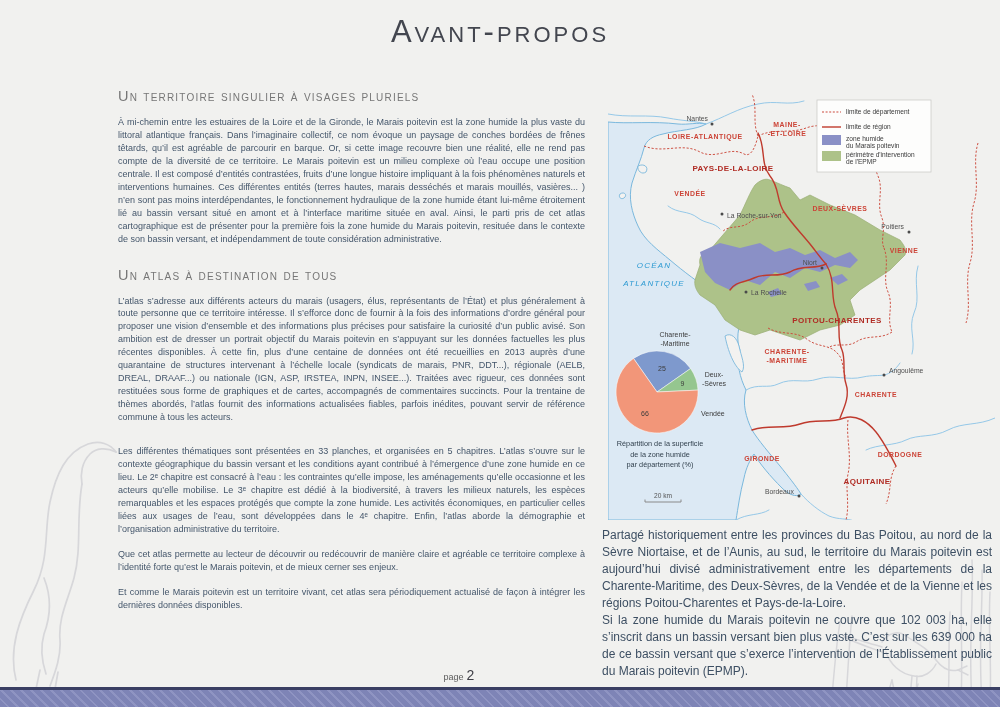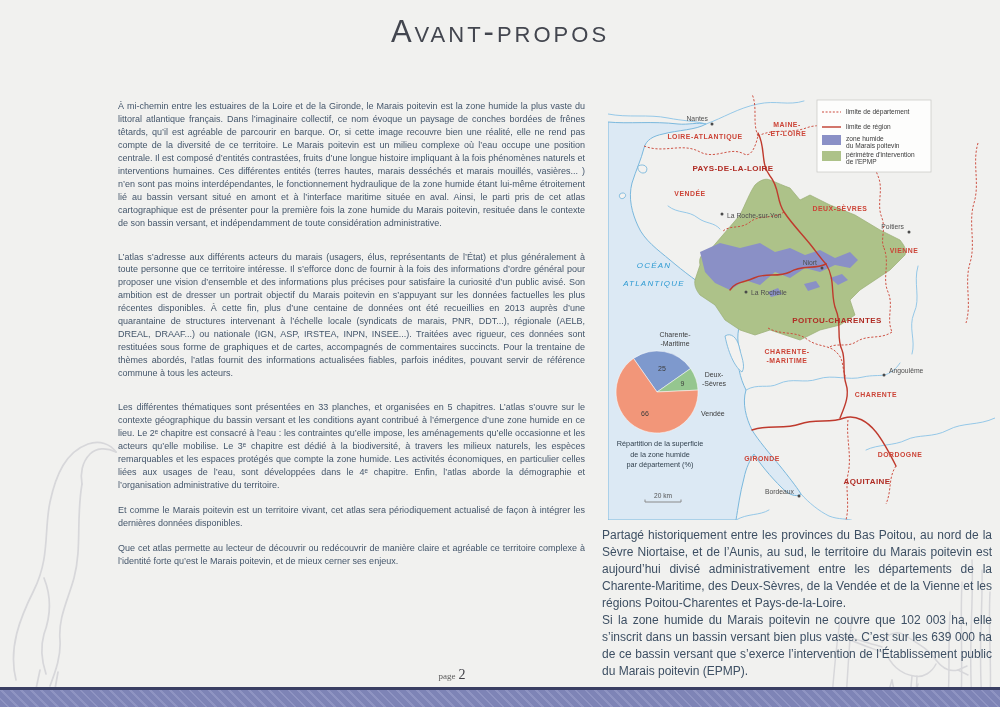--- a/index.html
+++ b/index.html
@@ -26,22 +26,22 @@
     font-size:9px;line-height:1.44;color:#44566b;
     text-align:justify;
   }
   .map-wrap{position:absolute;left:608px;top:88px;width:387px;height:432px;}
   .map-caption{
     position:absolute;left:602px;top:527px;width:390px;
     font-size:12px;line-height:1.42;color:#3d4f63;text-align:justify;
   }
   .map-caption p{margin:0;}
   .footer{
-    position:absolute;left:0;top:667px;width:904px;text-align:center;
-    color:#5c5c5c;font-size:9px;font-family:Liberation Serif, serif;
+    position:absolute;left:7px;top:667px;width:904px;text-align:center;
+    color:#5c5c5c;font-size:9px;
   }
   .footer .num{font-size:14px;color:#3f3f46;margin-left:3px;}
   .band{
     position:absolute;left:0;bottom:0;width:1000px;height:17px;
     background:repeating-linear-gradient(45deg,#7e84b6 0px,#7e84b6 5px,#8f94c2 5px,#8f94c2 7px);
     border-top:3px solid #3a3f63;
   }
   .deco{position:absolute;pointer-events:none;}
   svg text{font-family:"Liberation Sans",sans-serif;}
 </style>
@@ -78,29 +78,31 @@
     <path d="M56,100 C60,112 70,122 84,124 C94,126 102,120 106,112"></path>
     <path d="M82,124 L80,146"></path>
     <path d="M87,124 L86,146"></path>
   </g>
 </svg>
 
 <div class="page-title">Avant-propos</div>
 
 <div class="left-col">
   <div class="sec">
+    <h2 class="sec-heading">Un territoire singulier à visages pluriels</h2>
     <p>À mi-chemin entre les estuaires de la Loire et de la Gironde, le Marais poitevin est la zone humide la plus vaste du littoral atlantique français. Dans l’imaginaire collectif, ce nom évoque un paysage de conches bordées de frênes têtards, qu’il est agréable de parcourir en barque. Or, si cette image recouvre bien une réalité, elle ne rend pas compte de la diversité de ce territoire. Le Marais poitevin est un milieu complexe où l’eau occupe une position centrale. Il est composé d’entités contrastées, fruits d’une longue histoire impliquant à la fois phénomènes naturels et interventions humaines. Ces différentes entités (terres hautes, marais desséchés et marais mouillés, vasières... ) n’en sont pas moins interdépendantes, le fonctionnement hydraulique de la zone humide étant lui-même étroitement lié au bassin versant situé en amont et à l’interface maritime située en aval. Ainsi, le parti pris de cet atlas cartographique est de présenter pour la première fois la zone humide du Marais poitevin, resituée dans le contexte de son bassin versant, et indépendamment de toute considération administrative.</p>
   </div>
   <div class="sec">
+    <h2 class="sec-heading">Un atlas à destination de tous</h2>
     <p>L’atlas s’adresse aux différents acteurs du marais (usagers, élus, représentants de l’État) et plus généralement à toute personne que ce territoire intéresse. Il s’efforce donc de fournir à la fois des informations d’ordre général pour proposer une vision d’ensemble et des informations plus précises pour satisfaire la curiosité d’un public avisé. Son ambition est de dresser un portrait objectif du Marais poitevin en s’appuyant sur les données factuelles les plus récentes disponibles. À cette fin, plus d’une centaine de données ont été recueillies en 2013 auprès d’une quarantaine de structures intervenant à l’échelle locale (syndicats de marais, PNR, DDT...), régionale (AELB, DREAL, DRAAF...) ou nationale (IGN, ASP, IRSTEA, INPN, INSEE...). Traitées avec rigueur, ces données sont restituées sous forme de graphiques et de cartes, accompagnés de commentaires succincts. Pour la trentaine de thèmes abordés, l’atlas fournit des informations actualisées fiables, parfois inédites, pouvant servir de référence commune à tous les acteurs.</p>
   </div>
   <div class="sec">
     <p>Les différentes thématiques sont présentées en 33 planches, et organisées en 5 chapitres. L’atlas s’ouvre sur le contexte géographique du bassin versant et les conditions ayant contribué à l’émergence d’une zone humide en ce lieu. Le 2ᵉ chapitre est consacré à l’eau : les contraintes qu’elle impose, les aménagements qu’elle occasionne et les acteurs qu’elle mobilise. Le 3ᵉ chapitre est dédié à la biodiversité, à travers les milieux naturels, les espèces remarquables et les espaces protégés que compte la zone humide. Les activités économiques, en particulier celles liées aux usages de l’eau, sont développées dans le 4ᵉ chapitre. Enfin, l’atlas aborde la démographie et l’organisation administrative du territoire.</p>
+    <p style="margin-bottom:0">Que cet atlas permette au lecteur de découvrir ou redécouvrir de manière claire et agréable ce territoire complexe à l’identité forte qu’est le Marais poitevin, et de mieux cerner ses enjeux.</p>
     <p>Et comme le Marais poitevin est un territoire vivant, cet atlas sera périodiquement actualisé de façon à intégrer les dernières données disponibles.</p>
-    <p style="margin-bottom:0">Que cet atlas permette au lecteur de découvrir ou redécouvrir de manière claire et agréable ce territoire complexe à l’identité forte qu’est le Marais poitevin, et de mieux cerner ses enjeux.</p>
   </div>
 </div>
 
 <div class="map-wrap">
 <svg width="387" height="432" viewBox="0 0 387 432">
 
   <path d="M0,34 C20,36 45,33 70,36 C80,37 90,34 98,36 C88,42 70,42 55,46 C45,48 38,52 36,60
        C33,72 28,82 24,95 C20,110 24,125 30,138 C36,152 50,162 62,172 C75,183 92,196 104,203
        C112,208 118,212 122,208 C126,204 124,198 128,202 C136,210 130,220 134,228
        C130,240 128,252 132,262 C128,275 132,290 138,302 C134,315 138,330 144,342

